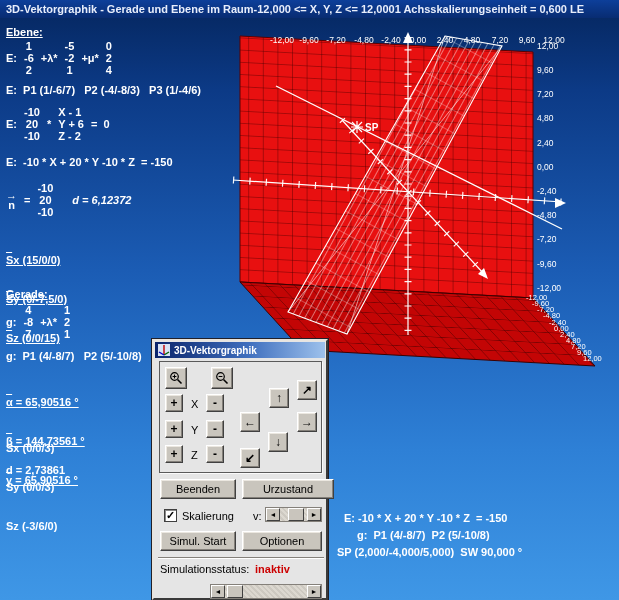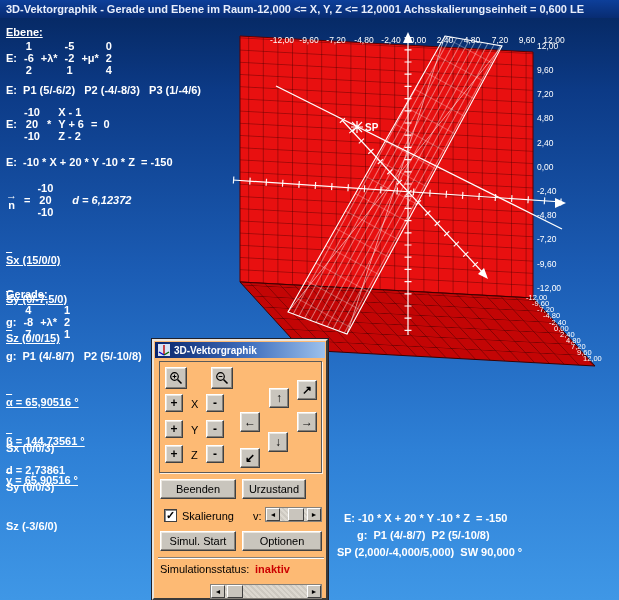--- a/index.html
+++ b/index.html
@@ -25,21 +25,21 @@
   .heading{text-decoration:underline;}
   .vecrow{display:flex;align-items:center;gap:7px;}
   .vcol{display:flex;flex-direction:column;text-align:center;line-height:12px;}
   .vcoll{text-align:left;}
   .ncol{display:flex;flex-direction:column;text-align:center;line-height:10px;}
   .lines13{line-height:13px;}
   .dval{margin-left:12px;font-style:italic;}
   
   .dlg{
     position:absolute;left:152px;top:339px;width:176px;height:261px;
-    background:#fdba74;border:2px solid;border-color:#e9e5de #3a3a3a #3a3a3a #e9e5de;
+    background:#e5e5e5;border:2px solid;border-color:#e9e5de #3a3a3a #3a3a3a #e9e5de;
     outline:1px solid #20202a;font-size:11px;color:#000;
   }
   .dlg-title{
     position:absolute;left:1px;top:1px;right:1px;height:16px;
     background:linear-gradient(90deg,#0a246a,#3f6fbe 55%,#9dc1ec);
     display:flex;align-items:center;gap:4px;padding:0 3px;
     color:#fff;font-weight:bold;font-size:10px;white-space:nowrap;overflow:hidden;
   }
   .frame{position:absolute;left:5px;top:20px;width:163px;height:112px;border:1px solid #5a5a5a;box-shadow:1px 1px 0 rgba(255,255,255,.8);}
   .b3d{
@@ -186,21 +186,21 @@
     <span>1</span>
   </span>
   <span>+μ*</span>
   <span class="vcol">
     <span>0</span>
     <span>2</span>
     <span>4</span>
   </span>
 </div>
 
-<div class="lp" style="left:6px;top:84px;">E:  P1 (5/-6/2)   P2 (-4/-8/3)   P3 (1/-4/6)</div>
+<div class="lp" style="left:6px;top:84px;">E:  P1 (1/-6/7)   P2 (-4/-8/3)   P3 (1/-4/6)</div>
 
 <div class="lp vecrow" style="left:6px;top:106px;">
   <span>E:</span>
   <span class="vcol">
     <span>-10</span>
     <span>20</span>
     <span>-10</span>
   </span>
   <span>*</span>
   <span class="vcol vcoll">
@@ -324,21 +324,21 @@
     <span>→</span>
   </div>
   <div class="b3d arrowglyph" style="left:114px;top:91px;width:20px;height:20px;">
     <span>↓</span>
   </div>
   <div class="b3d arrowglyph" style="left:86px;top:107px;width:20px;height:20px;">
     <span>↙</span>
   </div>
 
   <div class="b3d" style="left:6px;top:138px;width:76px;height:20px;">Beenden</div>
-  <div class="b3d" style="left:88px;top:138px;width:64px;height:20px;">Urzustand</div>
+  <div class="b3d" style="left:88px;top:138px;width:92px;height:20px;">Urzustand</div>
 
   <div class="cb" style="left:10px;top:168px;">
     <span>✓</span>
   </div>
   <div class="dlgtext" style="left:28px;top:169px;">Skalierung</div>
   <div class="dlgtext" style="left:99px;top:169px;">v:</div>
   <div class="sb" style="left:111px;top:166px;width:57px;height:15px;">
     <div class="sb-btn">
         <span>◄</span>
       </div>

